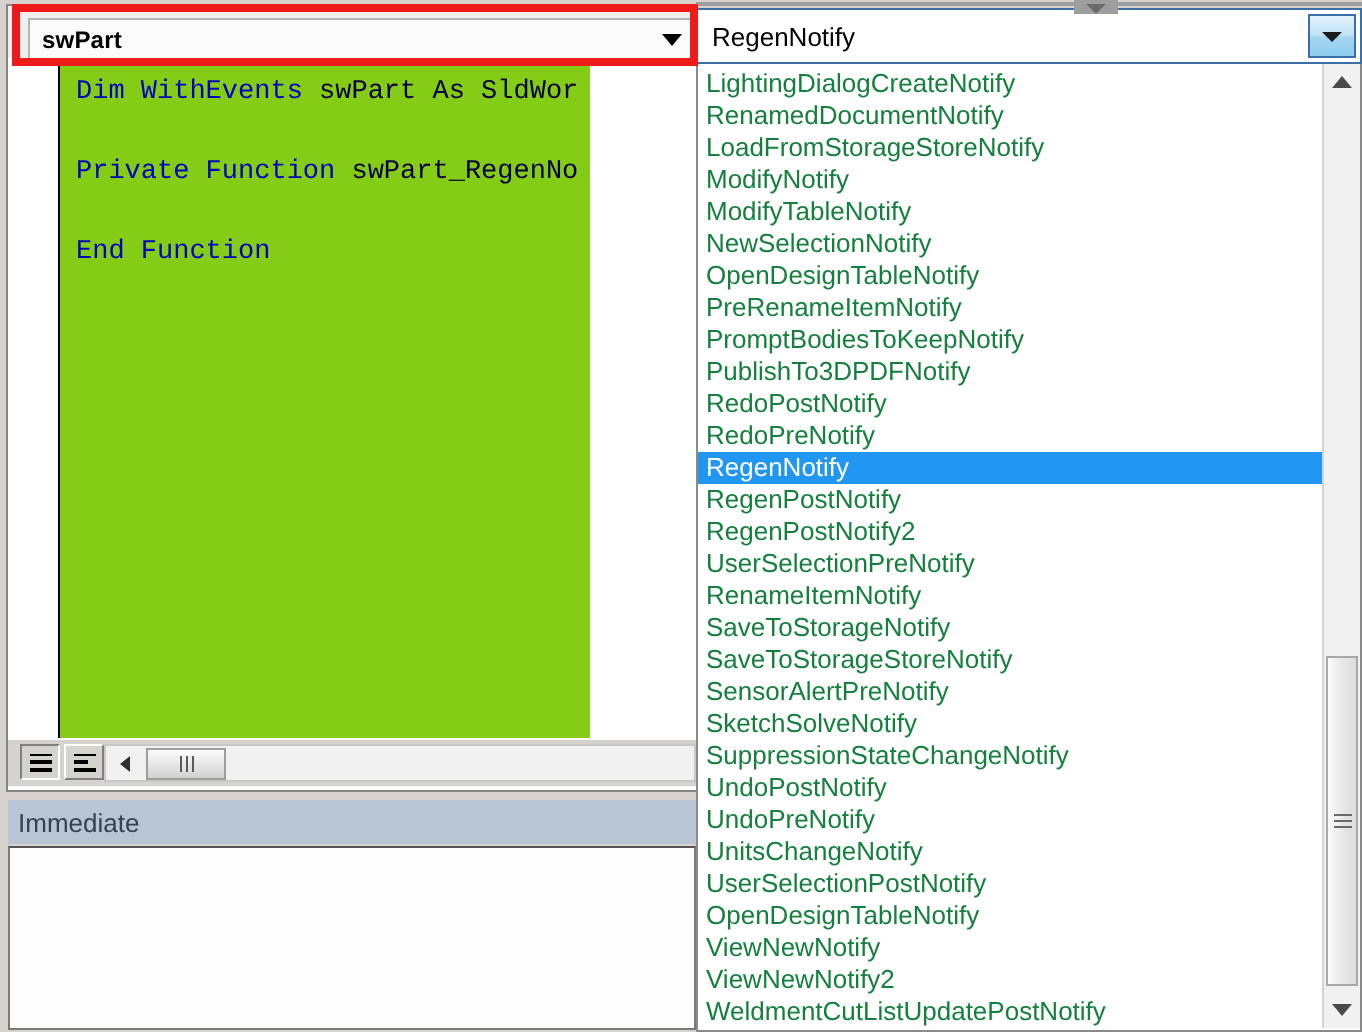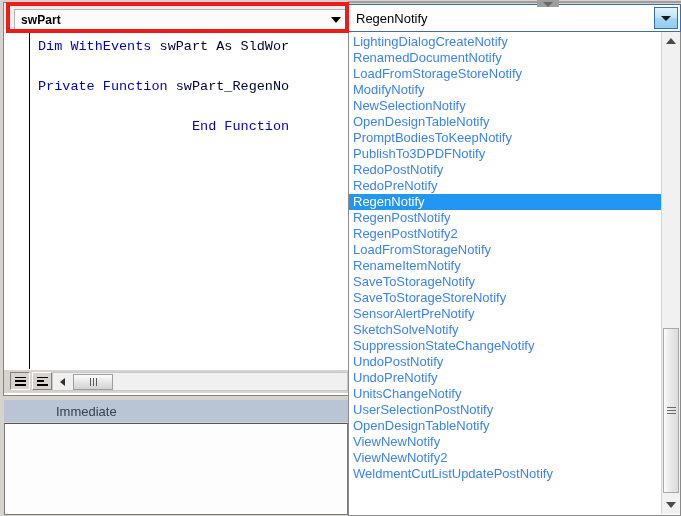--- a/index.html
+++ b/index.html
@@ -74,23 +74,22 @@
     border: 4px solid #ee1b1b;
     box-sizing: border-box;
     z-index: 30;
     pointer-events: none;
   }
 
   .code-area {
     position: absolute;
     left: 4px; top: 33px;
     width: 291px; height: 336px;
-    background: #ffffff;
+    background: #84cc16;
     overflow: hidden;
-    text-align: right;
   }
   .margin-indicator {
     position: absolute;
     left: 0; top: 0;
     width: 26px; height: 100%;
     background: #ffffff;
     border-right: 1px solid #000000;
     box-sizing: border-box;
   }
   .code-lines {
@@ -190,21 +189,20 @@
     left: 1px; top: 2px;
     width: 344px; height: 22px;
     background: #b9c4d4;
     display: flex; align-items: center;
     box-sizing: border-box;
   }
   .immediate-title-text {
     font-size: 13px;
     color: #35424f;
     padding-left: 5px;
-    margin-left: 47px;
   }
   .immediate-body {
     position: absolute;
     left: 1px; top: 25px;
     width: 344px; height: 92px;
     background: #fdfdfd;
     border: 1px solid #7a7a7a;
     border-top-color: #545454;
     box-sizing: border-box;
   }
@@ -257,21 +255,21 @@
   }
   .list-items {
     position: absolute;
     left: 0; top: 2px;
     width: 312px;
   }
   .list-item {
     height: 16px;
     line-height: 16px;
     font-size: 13px;
-    color: #3b82f6;
+    color: #15803d;
     padding-left: 4px;
     white-space: nowrap;
     box-sizing: border-box;
   }
   .list-item.selected {
     background: #2196f3;
     color: #ffffff;
   }
 
   
@@ -422,30 +420,32 @@
         <span class="tri-down"></span>
       </span>
     </div>
 
     <div class="listbox">
       <div class="list-items" id="list-items">
           <div class="list-item">LightingDialogCreateNotify</div>
           <div class="list-item">RenamedDocumentNotify</div>
           <div class="list-item">LoadFromStorageStoreNotify</div>
           <div class="list-item">ModifyNotify</div>
+          <div class="list-item">ModifyTableNotify</div>
           <div class="list-item">NewSelectionNotify</div>
           <div class="list-item">OpenDesignTableNotify</div>
+          <div class="list-item">PreRenameItemNotify</div>
           <div class="list-item">PromptBodiesToKeepNotify</div>
           <div class="list-item">PublishTo3DPDFNotify</div>
           <div class="list-item">RedoPostNotify</div>
           <div class="list-item">RedoPreNotify</div>
           <div class="list-item selected">RegenNotify</div>
           <div class="list-item">RegenPostNotify</div>
           <div class="list-item">RegenPostNotify2</div>
-          <div class="list-item">LoadFromStorageNotify</div>
+          <div class="list-item">UserSelectionPreNotify</div>
           <div class="list-item">RenameItemNotify</div>
           <div class="list-item">SaveToStorageNotify</div>
           <div class="list-item">SaveToStorageStoreNotify</div>
           <div class="list-item">SensorAlertPreNotify</div>
           <div class="list-item">SketchSolveNotify</div>
           <div class="list-item">SuppressionStateChangeNotify</div>
           <div class="list-item">UndoPostNotify</div>
           <div class="list-item">UndoPreNotify</div>
           <div class="list-item">UnitsChangeNotify</div>
           <div class="list-item">UserSelectionPostNotify</div>

